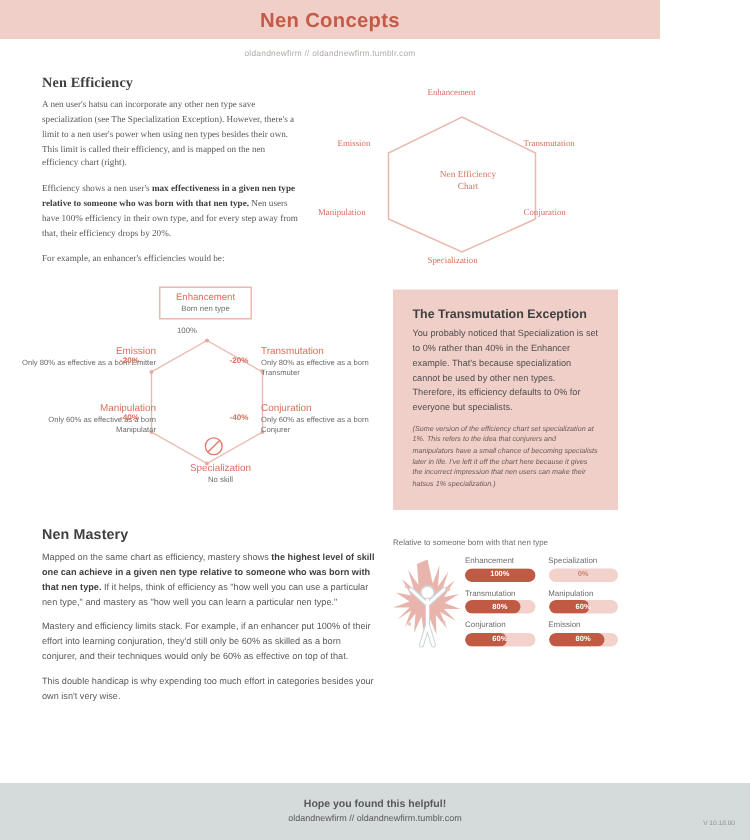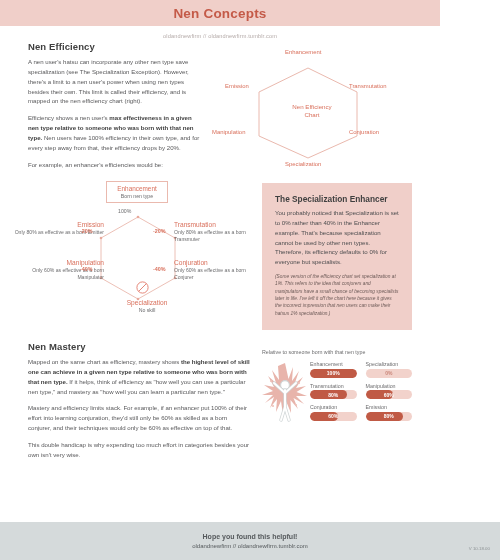--- a/index.html
+++ b/index.html
@@ -127,21 +127,21 @@
 </head>
 <body>
 
 <div class="page">
 
   <div class="header-band">
     <div class="header-title">Nen Concepts</div>
   </div>
   <div class="header-credit">oldandnewfirm // oldandnewfirm.tumblr.com</div>
 
-  <div class="section" style="margin-top:2px;">
+  <div class="section" style="margin-top:12px;font-family:Liberation Serif, serif;">
     <div class="col-left">
       <h2 class="sec-title">Nen Efficiency</h2>
       <p class="body">A nen user's hatsu can incorporate any other nen type save specialization (see The Specialization Exception). However, there's a limit to a nen user's power when using nen types besides their own. This limit is called their efficiency, and is mapped on the nen efficiency chart (right).</p>
       <p class="body"><span>Efficiency shows a nen user's </span><b>max effectiveness in a given nen type relative to someone who was born with that nen type.</b><span> Nen users have 100% efficiency in their own type, and for every step away from that, their efficiency drops by 20%.</span></p>
       <p class="body">For example, an enhancer's efficiencies would be:</p>
     </div>
 
     <div class="col-right">
       <div class="hexwrap">
         <svg width="108" height="96" viewBox="0 0 108 96">
@@ -213,21 +213,21 @@
 
         <div class="eff-bottom">
           <div class="t">Specialization</div>
           <div class="s">No skill</div>
         </div>
       </div>
     </div>
 
     <div class="col-right">
       <div class="spec-card">
-        <h3>The Specialization Enhancer</h3>
+        <h3>The Transmutation Exception</h3>
         <p class="b">You probably noticed that Specialization is set to 0% rather than 40% in the Enhancer example. That's because specialization cannot be used by other nen types. Therefore, its efficiency defaults to 0% for everyone but specialists.</p>
         <p class="i">(Some version of the efficiency chart set specialization at 1%. This refers to the idea that conjurers and manipulators have a small chance of becoming specialists later in life. I've left it off the chart here because it gives the incorrect impression that nen users can make their hatsus 1% specialization.)</p>
       </div>
     </div>
   </div>
 
   <div class="section" style="margin-top:10px;">
     <div class="col-left">
       <h2 class="sec-title">Nen Mastery</h2>
       <p class="body"><span>Mapped on the same chart as efficiency, mastery shows </span><b>the highest level of skill one can achieve in a given nen type relative to someone who was born with that nen type.</b><span> If it helps, think of efficiency as "how well you can use a particular nen type," and mastery as "how well you can learn a particular nen type."</span></p>

